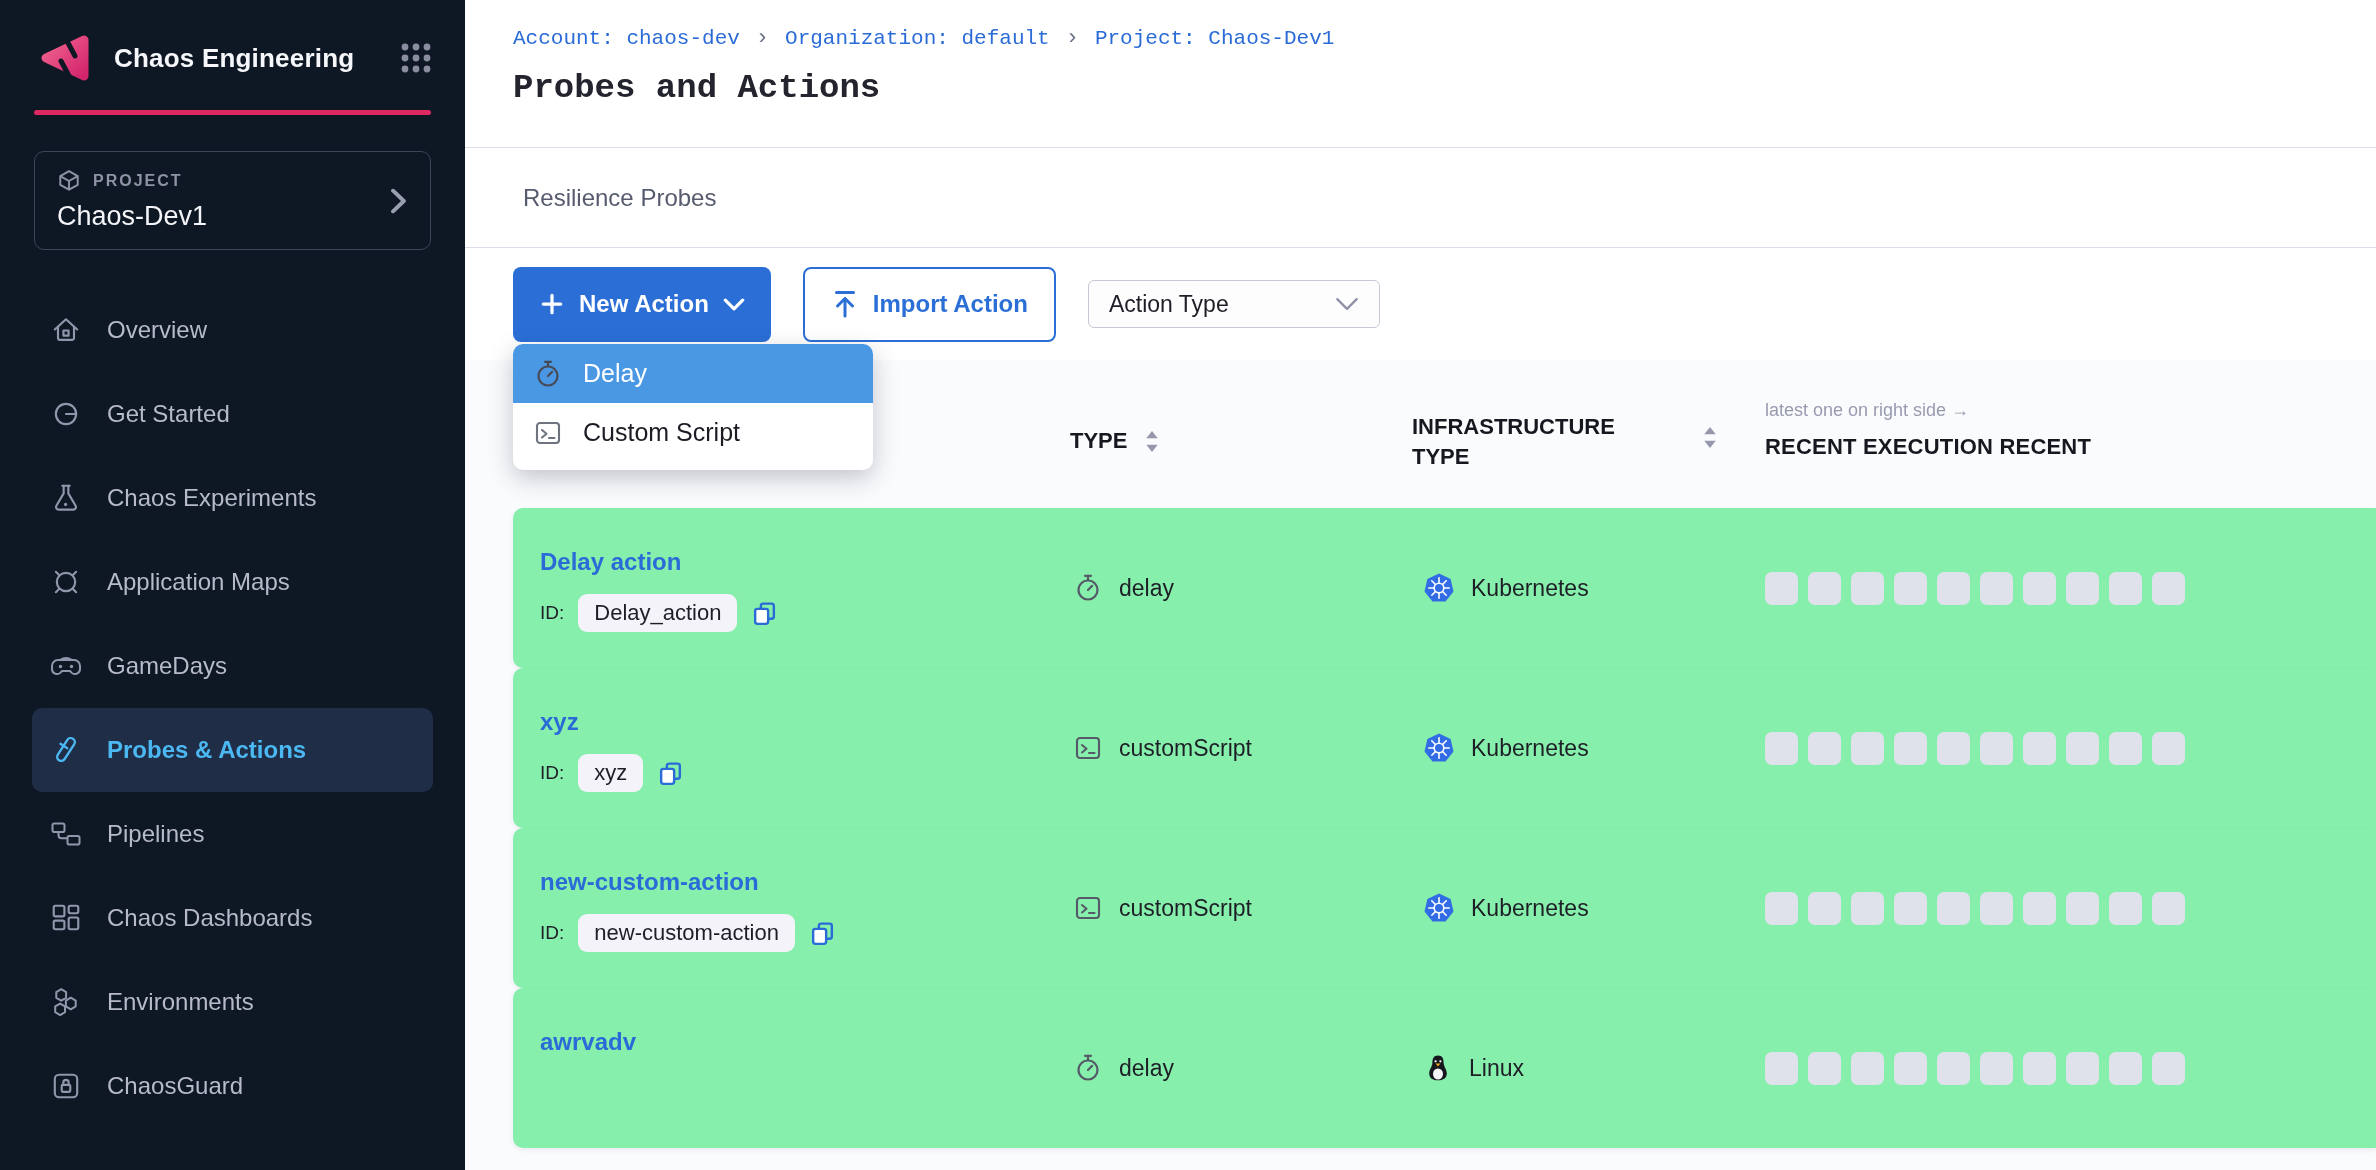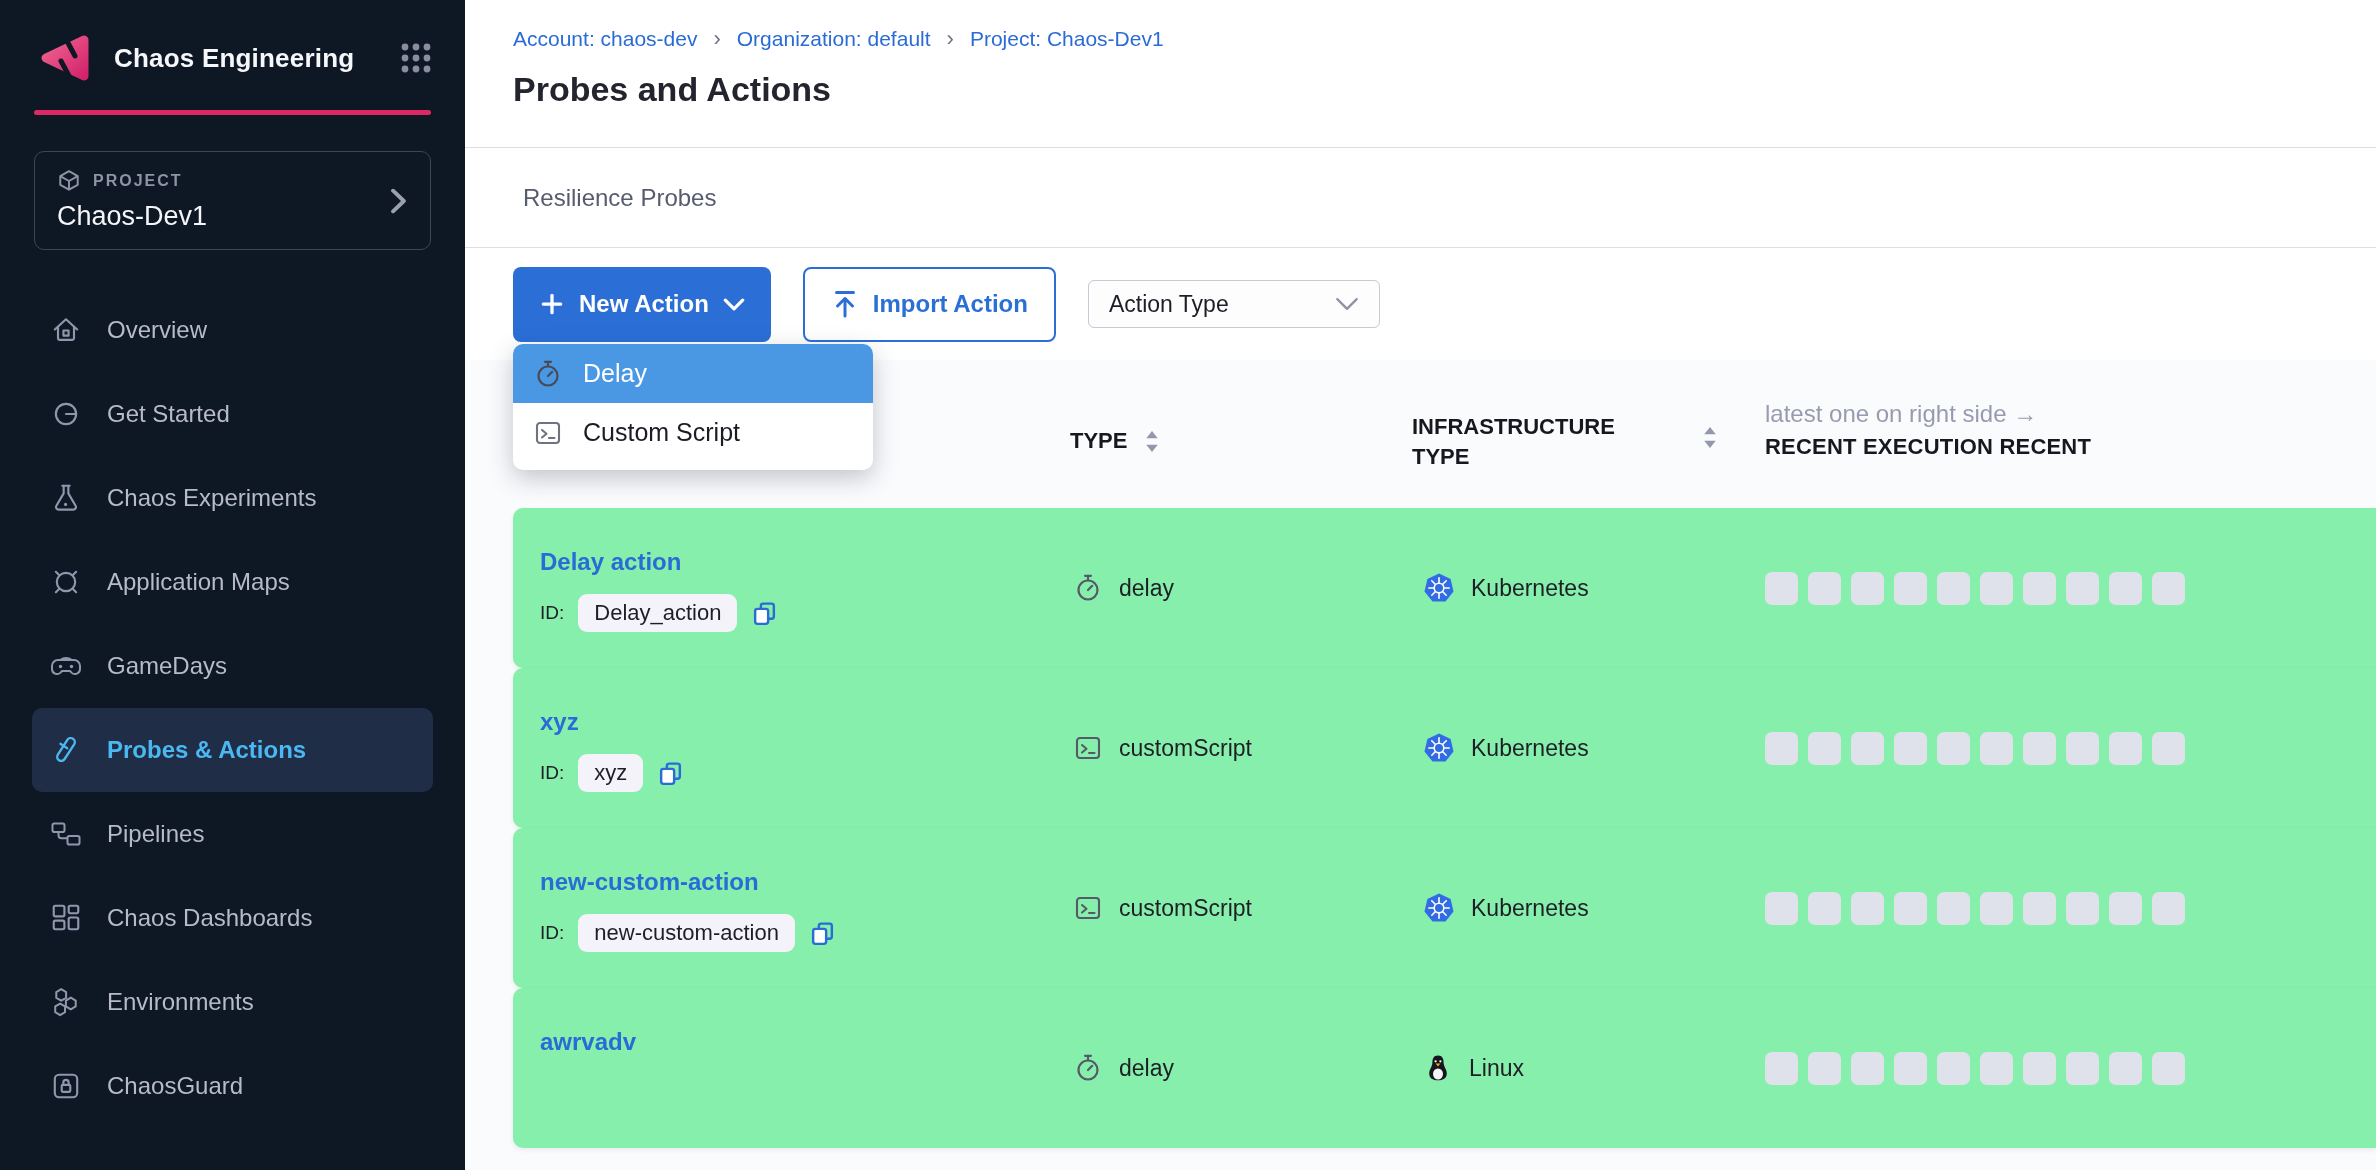--- a/index.html
+++ b/index.html
@@ -37,21 +37,21 @@
   }
   .nav-item .icon { color: #9097ac; width: 32px; }
   .nav-item.active {
     margin: 0 32px; padding-left: 18px; border-radius: 10px;
     background: #1f2d47; color: #4bb8f2; font-weight: 700;
   }
   .nav-item.active .icon { color: #4bb8f2; }
 
   
   .main { position: absolute; left: 465px; top: 0; width: 1911px; height: 1170px; }
-  .page-header { background: #fff; height: 148px; border-bottom: 1px solid #dcdde6; padding: 26px 0 0 48px; }
+  .page-header { background: #fff; height: 148px; border-bottom: 1px solid #dcdde6; padding: 26px 0 0 48px; font-family: Liberation Mono, monospace; }
   .breadcrumb { display: flex; align-items: center; gap: 16px; font-size: 21px; }
   .crumb { color: #2a6bd7; cursor: pointer; }
   .crumb-sep { color: #6e7486; font-size: 22px; }
   .page-title { font-size: 34px; font-weight: 700; color: #23242d; margin-top: 18px; }
 
   .tabs-row { background: #fff; height: 100px; border-bottom: 1px solid #dcdde6; display: flex; padding-left: 12px; }
   .tab {
     position: relative; display: flex; align-items: center; padding: 0 46px;
     font-size: 24px; color: #565b6e; cursor: pointer;
   }
@@ -72,21 +72,21 @@
   }
   .select .icon { color: #9093a8; }
 
   
   .table-area { position: relative; background: #fafbfd; height: 810px; }
   .table-head { position: relative; height: 148px; }
   .th { position: absolute; display: flex; align-items: center; gap: 18px; font-size: 22px; font-weight: 700; color: #16171f; }
   .th-type { left: 605px; top: 68px; }
   .th-infra { left: 947px; top: 52px; width: 232px; line-height: 30px; display: block; }
   .th-infra-sort { left: 1238px; top: 66px; position: absolute; }
-  .th-results-hint { position: absolute; left: 1300px; top: 40px; font-size: 24px; color: #989bb0; font-weight: 400; }
+  .th-results-hint { position: absolute; left: 1300px; top: 40px; font-size: 18px; color: #989bb0; font-weight: 400; }
   .th-results { left: 1300px; top: 74px; letter-spacing: 0.2px; }
   .sort-icon { color: #9598ad; cursor: pointer; }
 
   .rows { margin-left: 48px; }
   .table-row {
     height: 160px; background: #86efac;
     border-radius: 10px 0 0 10px; box-shadow: 0 2px 5px rgba(30,35,60,0.08);
     display: grid; grid-template-columns: 560px 350px 342px 1fr; align-items: center;
   }
   .cell-name { align-self: start; padding: 40px 0 0 27px; }

